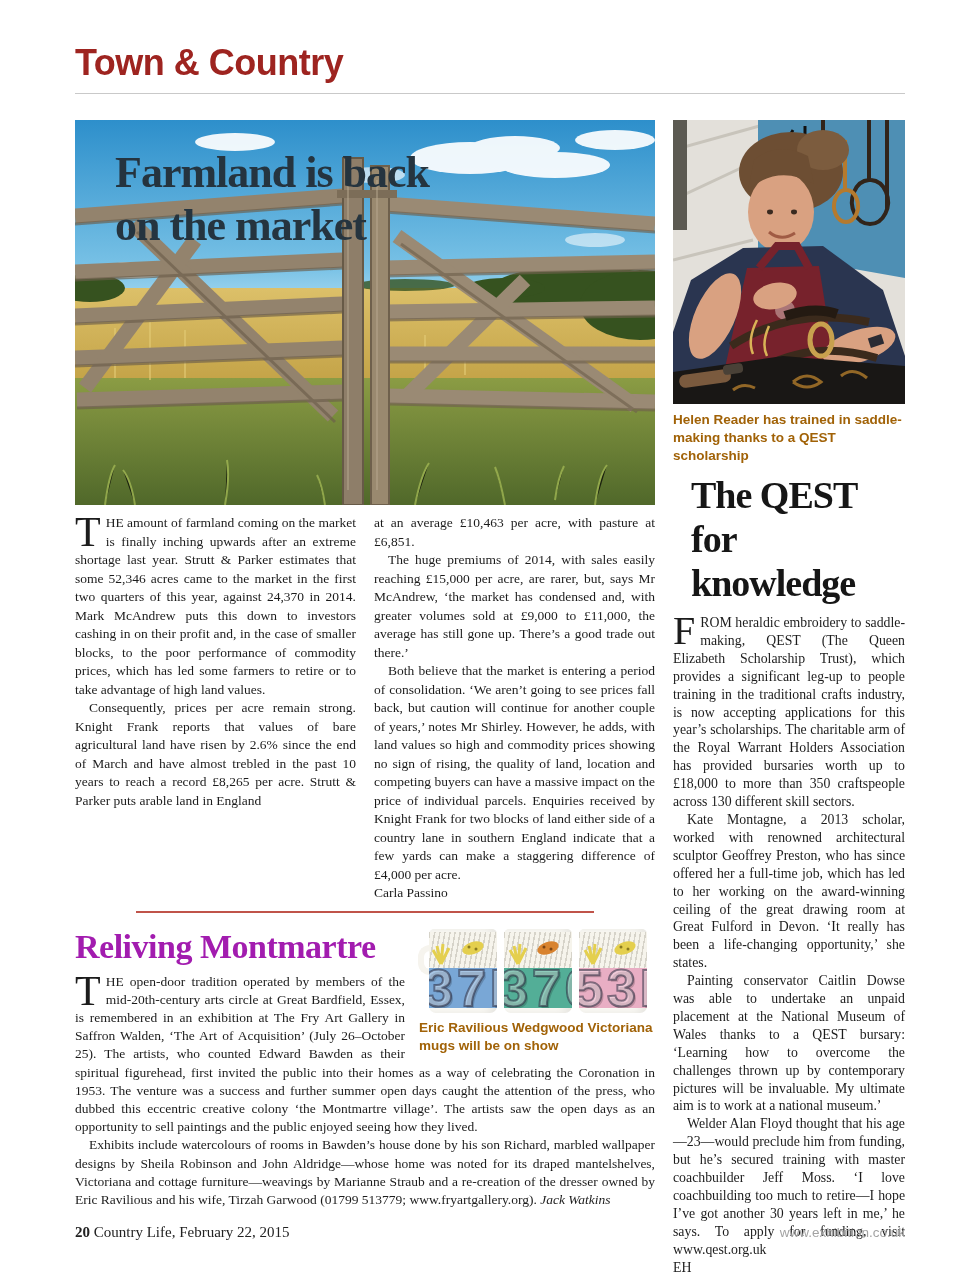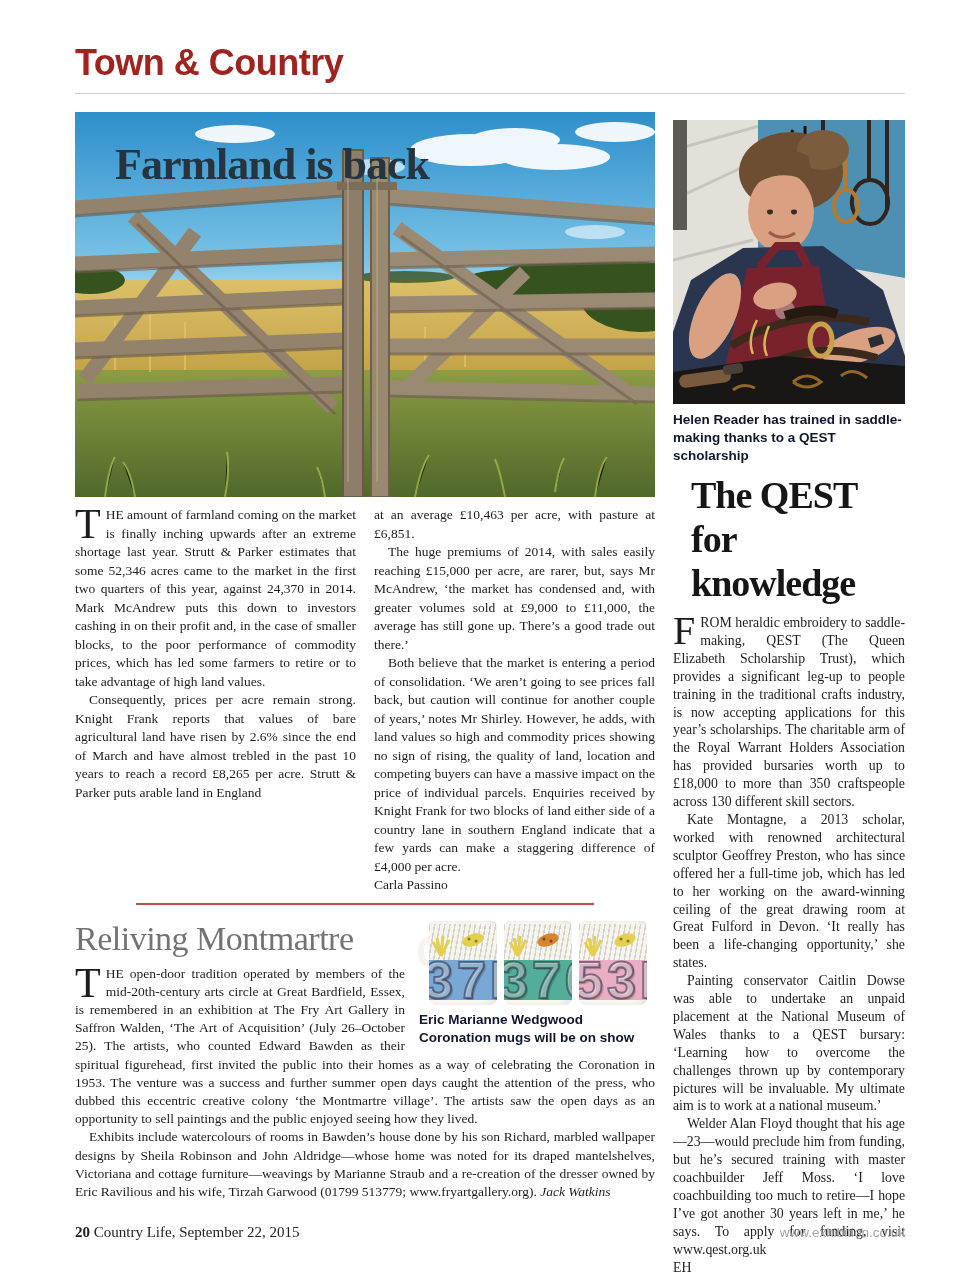--- a/index.html
+++ b/index.html
@@ -11,21 +11,21 @@
   }
   
   .section-title {
     position:absolute; left:75px; top:42px;
     font-family:"Liberation Sans", sans-serif;
     font-size:36px; font-weight:bold; letter-spacing:-0.5px; color:#9e2420;
   }
   .header-rule { position:absolute; left:75px; top:93px; width:830px; height:1px; background:#c9c9c9; }
 
   
-  .left-area  { position:absolute; left:75px;  top:112px; width:580px; }
+  .left-area  { position:absolute; left:75px;  top:120px; width:580px; }
   .right-area { position:absolute; left:673px; top:120px; width:232px; }
 
   
   .farm-photo { position:relative; width:580px; height:385px; overflow:hidden; }
   .farm-photo svg { display:block; }
   .farm-headline {
     position:absolute; left:40px; top:26px;
     font-family:"Liberation Serif", serif; font-weight:bold;
     font-size:44px; line-height:53px; color:#25343f; letter-spacing:-1px;
   }
@@ -59,27 +59,27 @@
     position:absolute; left:-5px; top:-10px;
     font-family:"Liberation Sans", sans-serif; font-weight:bold;
     font-size:52px; letter-spacing:4px; white-space:nowrap;
     color:rgba(255,255,255,0.35); -webkit-text-stroke:2px rgba(40,40,60,0.55);
     text-shadow:2px 2px 0 rgba(0,0,0,0.18);
   }
   .fw { position:absolute; top:2px; }
 
   .caption {
     font-family:"Liberation Sans", sans-serif; font-weight:bold;
-    font-size:13.5px; line-height:18px; color:#0f172a; text-align:left;
+    font-size:13.5px; line-height:18px; color:#a16207; text-align:left;
   }
   .mugs-caption { margin-top:6px; }
 
   .mont-headline {
-    font-family:"Liberation Serif", serif; font-weight:normal;
-    font-size:34px; line-height:40px; color:#737373; letter-spacing:-0.5px; margin-bottom:6px;
+    font-family:"Liberation Serif", serif; font-weight:bold;
+    font-size:34px; line-height:40px; color:#a21caf; letter-spacing:-0.5px; margin-bottom:6px;
   }
   .mont-body { font-size:13.5px; line-height:18.2px; text-align:justify; }
 
   
   .saddle-photo { position:relative; width:232px; height:284px; overflow:hidden; }
   .photo-caption { margin-top:7px; }
   .qest-headline {
     font-family:"Liberation Serif", serif; font-weight:bold;
     font-size:38px; line-height:44px; color:#161616; letter-spacing:-1px; margin-top:8px;margin-left:18px;
   }
@@ -199,20 +199,21 @@
         <rect x="268" y="38" width="20" height="347" fill="#8e7e69" stroke="#675a47" stroke-width="2"></rect>
         <rect x="296" y="46" width="18" height="339" fill="#99896f" stroke="#6e604c" stroke-width="2"></rect>
         <rect x="262" y="70" width="60" height="8" fill="#7c6d58"></rect>
         <g stroke="#b7a88f" stroke-width="2" opacity="0.5">
           <path d="M273 50 v320"></path>
             <path d="M302 60 v310"></path>
         </g>
       </svg>
       <div class="farm-headline">
         <div>Farmland is back</div>
+        <div>on the market</div>
       </div>
     </div>
 
     <div class="cols">
       <div class="col">
         <p class="para"><span class="dropcap">T</span><span>HE amount of farmland coming on the market is finally inching upwards after an extreme shortage last year. Strutt &amp; Parker estimates that some 52,346 acres came to the market in the first two quarters of this year, against 24,370 in 2014. Mark McAndrew puts this down to investors cashing in on their profit and, in the case of smaller blocks, to the poor performance of commodity prices, which has led some farmers to retire or to take advantage of high land values.</span></p>
         <p class="para indent"><span>Consequently, prices per acre remain strong. Knight Frank reports that values of bare agricultural land have risen by 2.6% since the end of March and have almost trebled in the past 10 years to reach a record £8,265 per acre. Strutt &amp; Parker puts arable land in England</span></p>
       </div>
       <div class="col">
         <p class="para"><span>at an average £10,463 per acre, with pasture at £6,851.</span></p>
@@ -261,21 +262,21 @@
                 <ellipse cx="46" cy="14" rx="11" ry="6" fill="#e4cf4e" transform="rotate(-18 46 14)"></ellipse>
                 <circle cx="42" cy="13" r="1.5" fill="#8a7a20"></circle>
                   <circle cx="49" cy="15" r="1.5" fill="#8a7a20"></circle>
               </svg>
             </div>
             <div class="mug-band" style="background:#e9aec4">
               <span class="mug-digits">53E</span>
             </div>
           </div>
         </div>
-        <div class="caption mugs-caption">Eric Marianne Wedgwood Coronation mugs will be on show</div>
+        <div class="caption mugs-caption">Eric Ravilious Wedgwood Victoriana mugs will be on show</div>
       </div>
 
       <div class="mont-headline">Reliving Montmartre</div>
       <div class="mont-body">
         <p class="para"><span class="dropcap">T</span><span>HE open-door tradition operated by members of the mid-20th-century arts circle at Great Bardfield, Essex, is remembered in an exhibition at The Fry Art Gallery in Saffron Walden, ‘The Art of Acquisition’ (July 26–October 25). The artists, who counted Edward Bawden as their spiritual figurehead, first invited the public into their homes as a way of celebrating the Coronation in 1953. The venture was a success and further summer open days caught the attention of the press, who dubbed this eccentric creative colony ‘the Montmartre village’. The artists saw the open days as an opportunity to sell paintings and the public enjoyed seeing how they lived.</span></p>
         <p class="para indent"><span>Exhibits include watercolours of rooms in Bawden’s house done by his son Richard, marbled wallpaper designs by Sheila Robinson and John Aldridge—whose home was noted for its draped mantelshelves, Victoriana and cottage furniture—weavings by Marianne Straub and a re-creation of the dresser owned by Eric Ravilious and his wife, Tirzah Garwood (01799 513779; www.fryartgallery.org).</span> <em class="byline">Jack Watkins</em></p>
       </div>
     </div>
   </div>
 
@@ -352,17 +353,17 @@
     <div class="qest-body">
       <p class="para"><span class="dropcap">F</span><span>ROM heraldic embroidery to saddle-making, QEST (The Queen Elizabeth Scholarship Trust), which provides a significant leg-up to people training in the traditional crafts industry, is now accepting applications for this year’s scholarships. The charitable arm of the Royal Warrant Holders Association has provided bursaries worth up to £18,000 to more than 350 craftspeople across 130 different skill sectors.</span></p>
       <p class="para indent"><span>Kate Montagne, a 2013 scholar, worked with renowned architectural sculptor Geoffrey Preston, who has since offered her a full-time job, which has led to her working on the award-winning ceiling of the great drawing room at Great Fulford in Devon. ‘It really has been a life-changing opportunity,’ she states.</span></p>
       <p class="para indent"><span>Painting conservator Caitlin Dowse was able to undertake an unpaid placement at the National Museum of Wales thanks to a QEST bursary: ‘Learning how to overcome the challenges thrown up by contemporary pictures will be invaluable. My ultimate aim is to work at a national museum.’</span></p>
       <p class="para indent"><span>Welder Alan Floyd thought that his age—23—would preclude him from funding, but he’s secured training with master coachbuilder Jeff Moss. ‘I love coachbuilding too much to retire—I hope I’ve got another 30 years left in me,’ he says. To apply for funding, visit www.qest.org.uk</span></p>
       <p class="byline-line">EH</p>
     </div>
   </div>
 
   <div class="footer">
-    <div class="footer-left"><b>20</b> <span>Country Life, September 22, 2015</span></div>
+    <div class="footer-left"><b>20</b> <span>Country Life, February 22, 2015</span></div>
     <div class="footer-right">www.exhibition.co.uk</div>
   </div>
 
 </div>
 
 </body></html>

